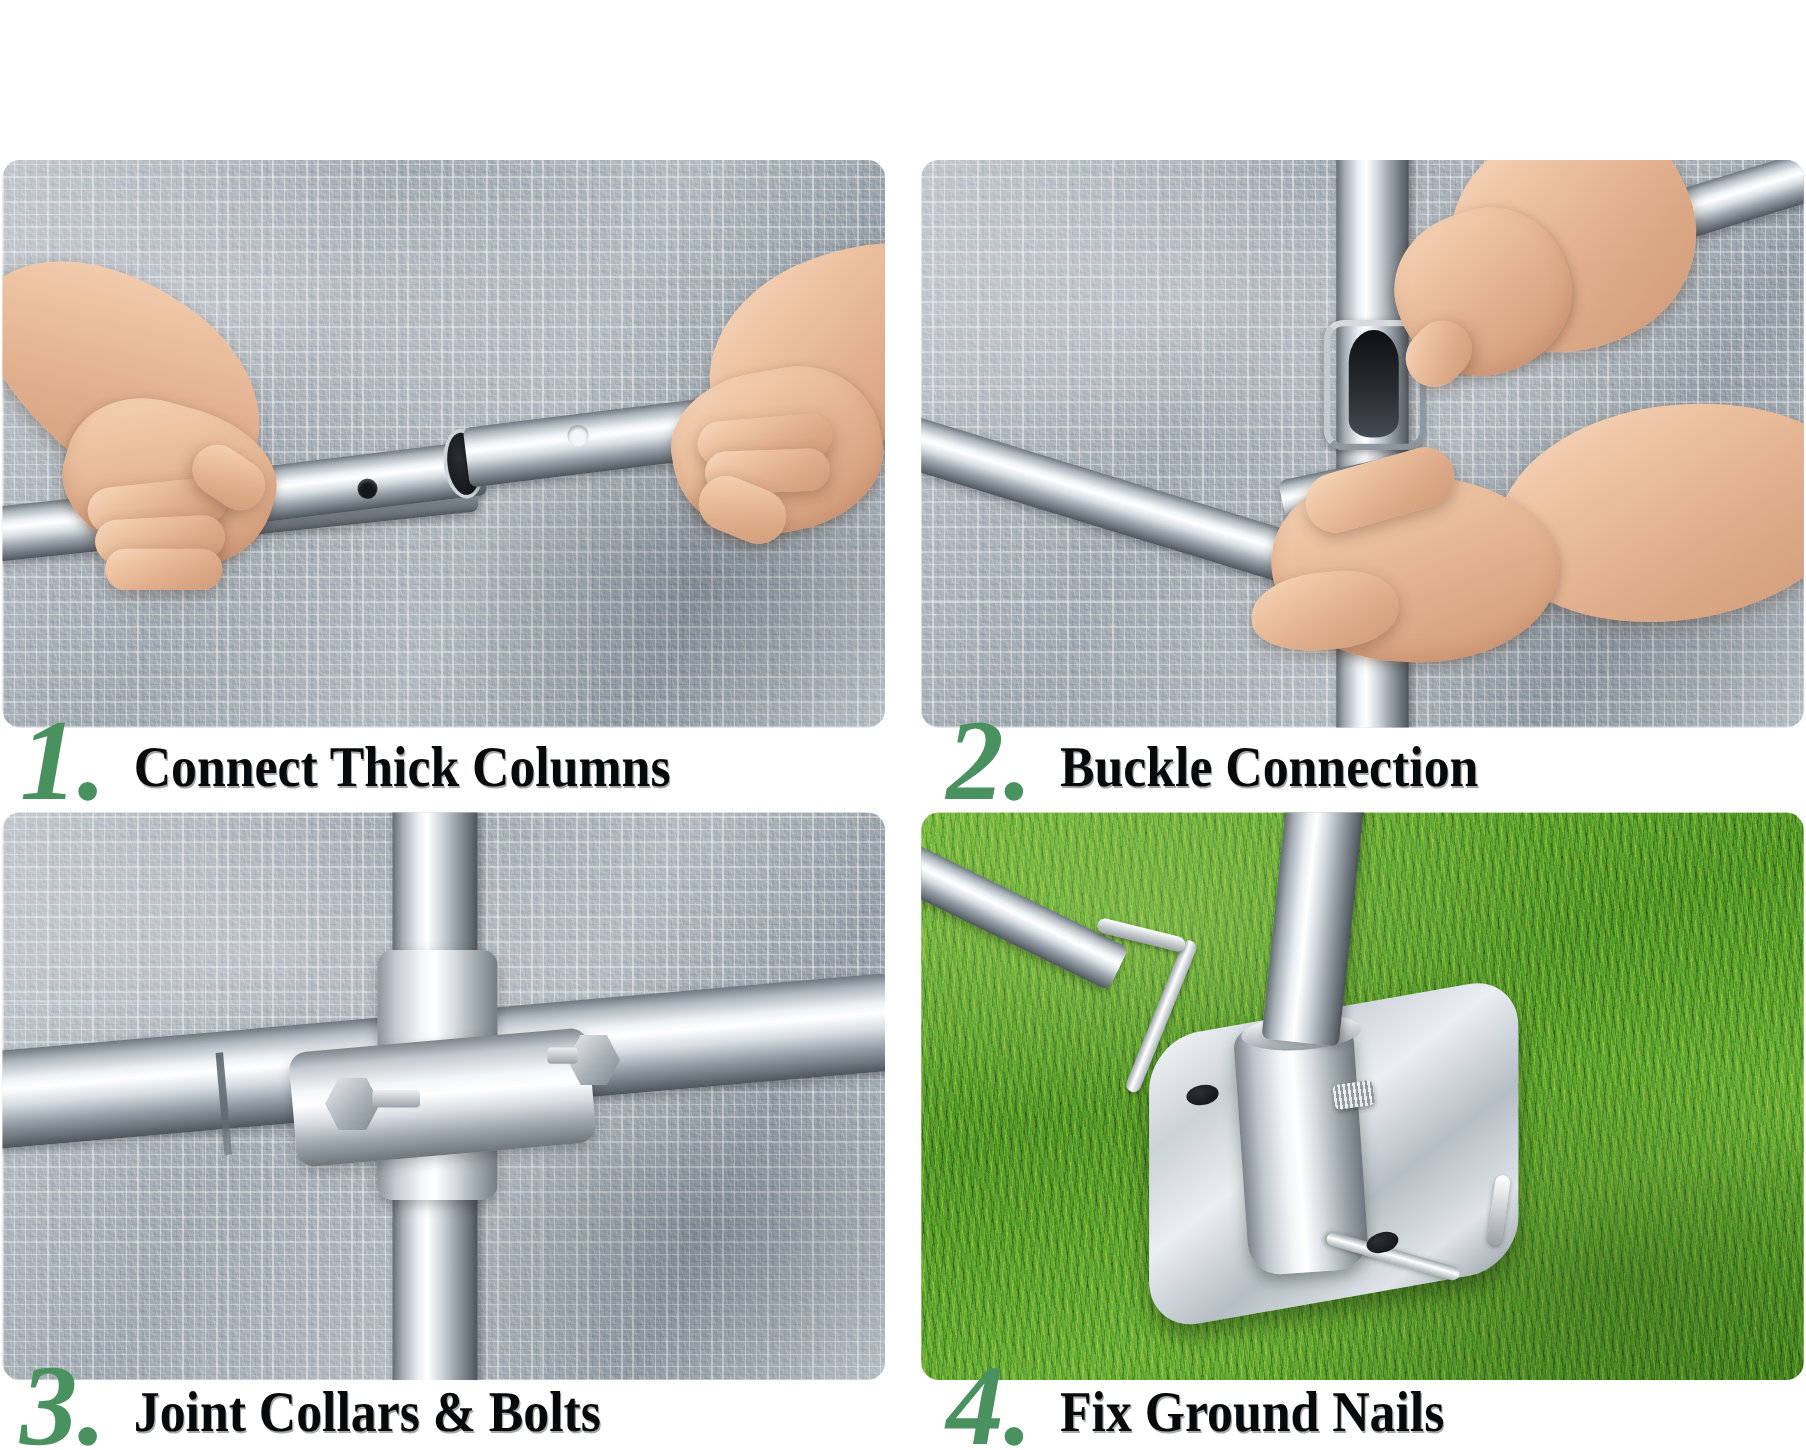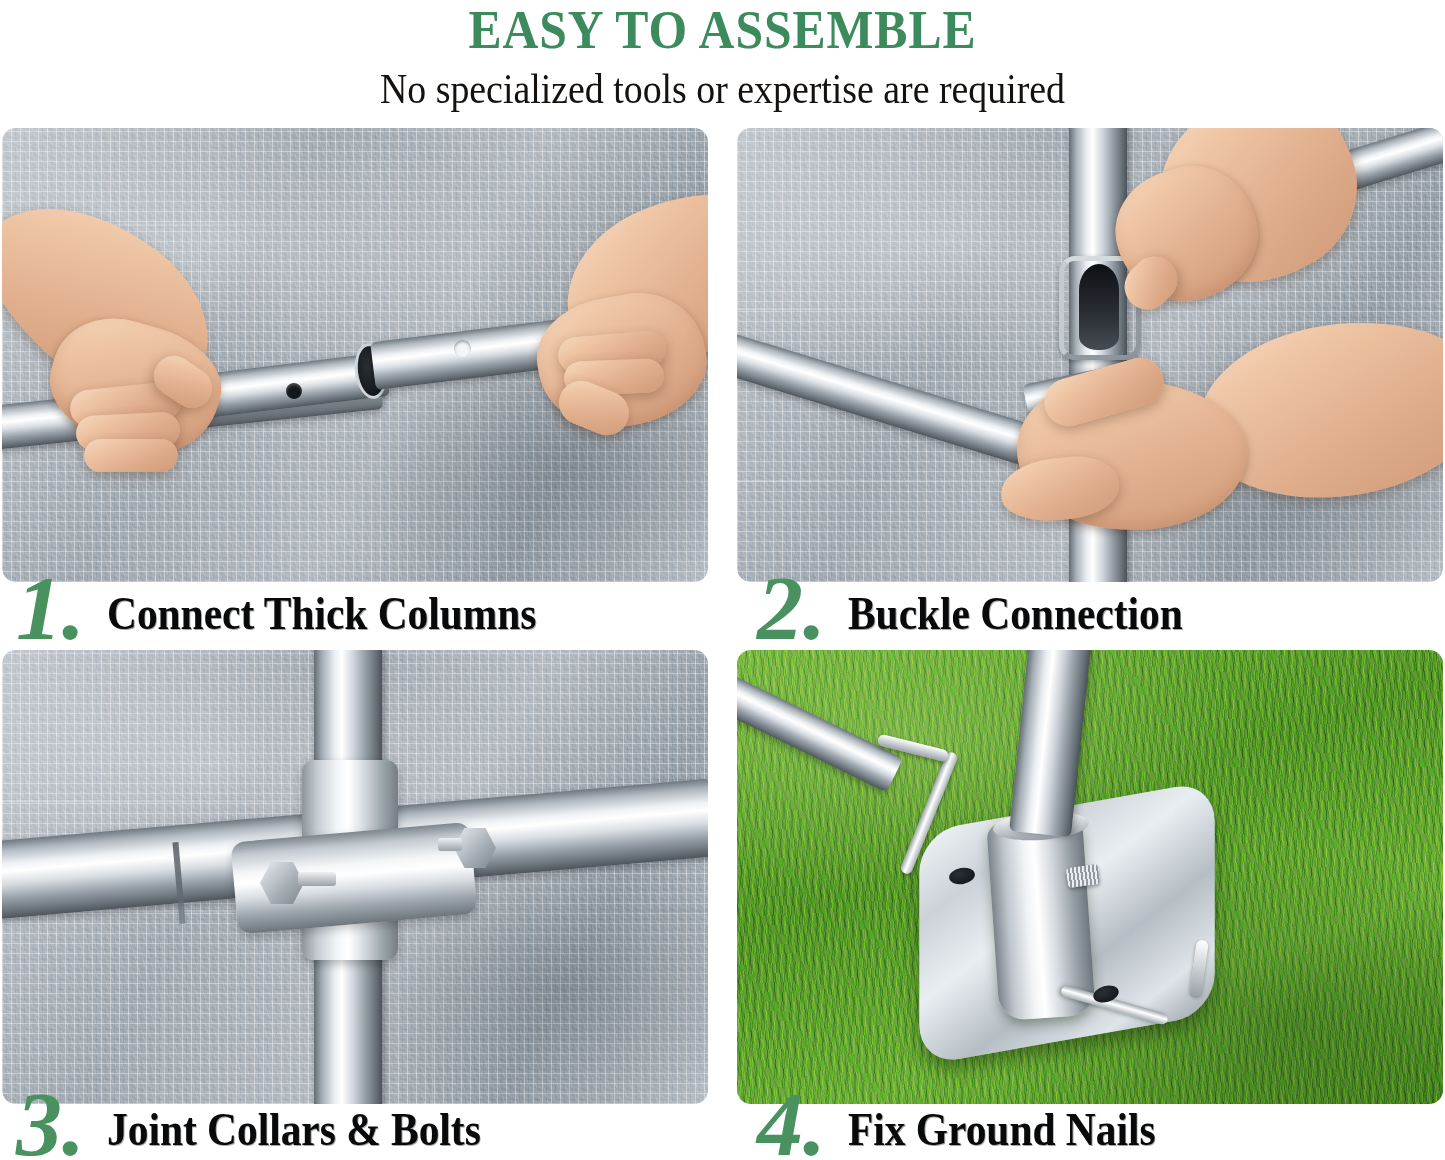--- a/index.html
+++ b/index.html
@@ -192,24 +192,20 @@
     margin-bottom:4px;
     white-space:nowrap;
     text-shadow:1px 1px 0 rgba(0,0,0,.35);
   }
 </style>
 </head>
 <body>
 
 <div class="page">
 
-  <div class="header">
-    <div class="title">EASY TO ASSEMBLE</div>
-    <div class="subtitle">No specialized tools or expertise are required</div>
-  </div>
 
   <div class="grid">
 
     <div class="cell c1">
       <div class="photo">
         <div class="tarp"></div>
         <div class="tarp-seams">
           <i style="left:0;top:96px;width:100%;height:2px;opacity:.5"></i>
           <i style="left:0;top:300px;width:100%;height:2px;opacity:.45"></i>
           <i style="left:196px;top:0;width:2px;height:100%;opacity:.5"></i>

